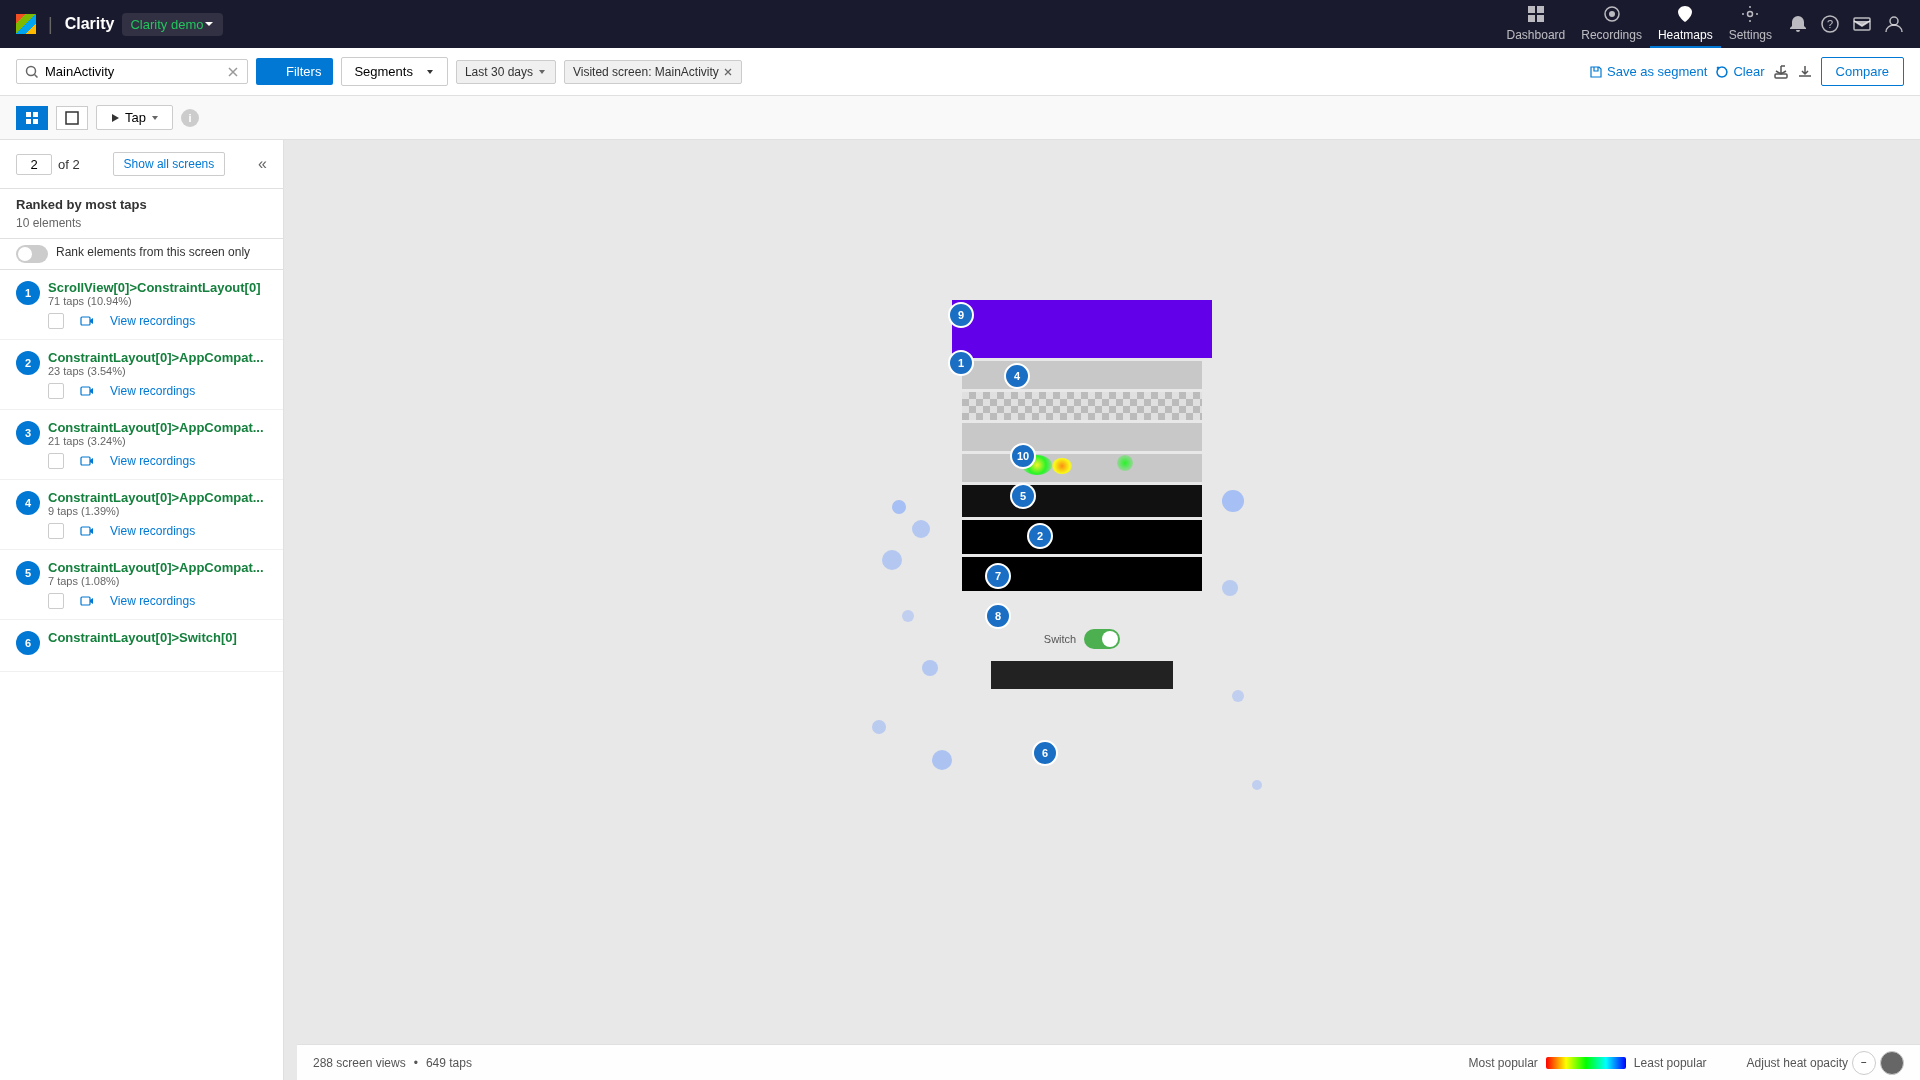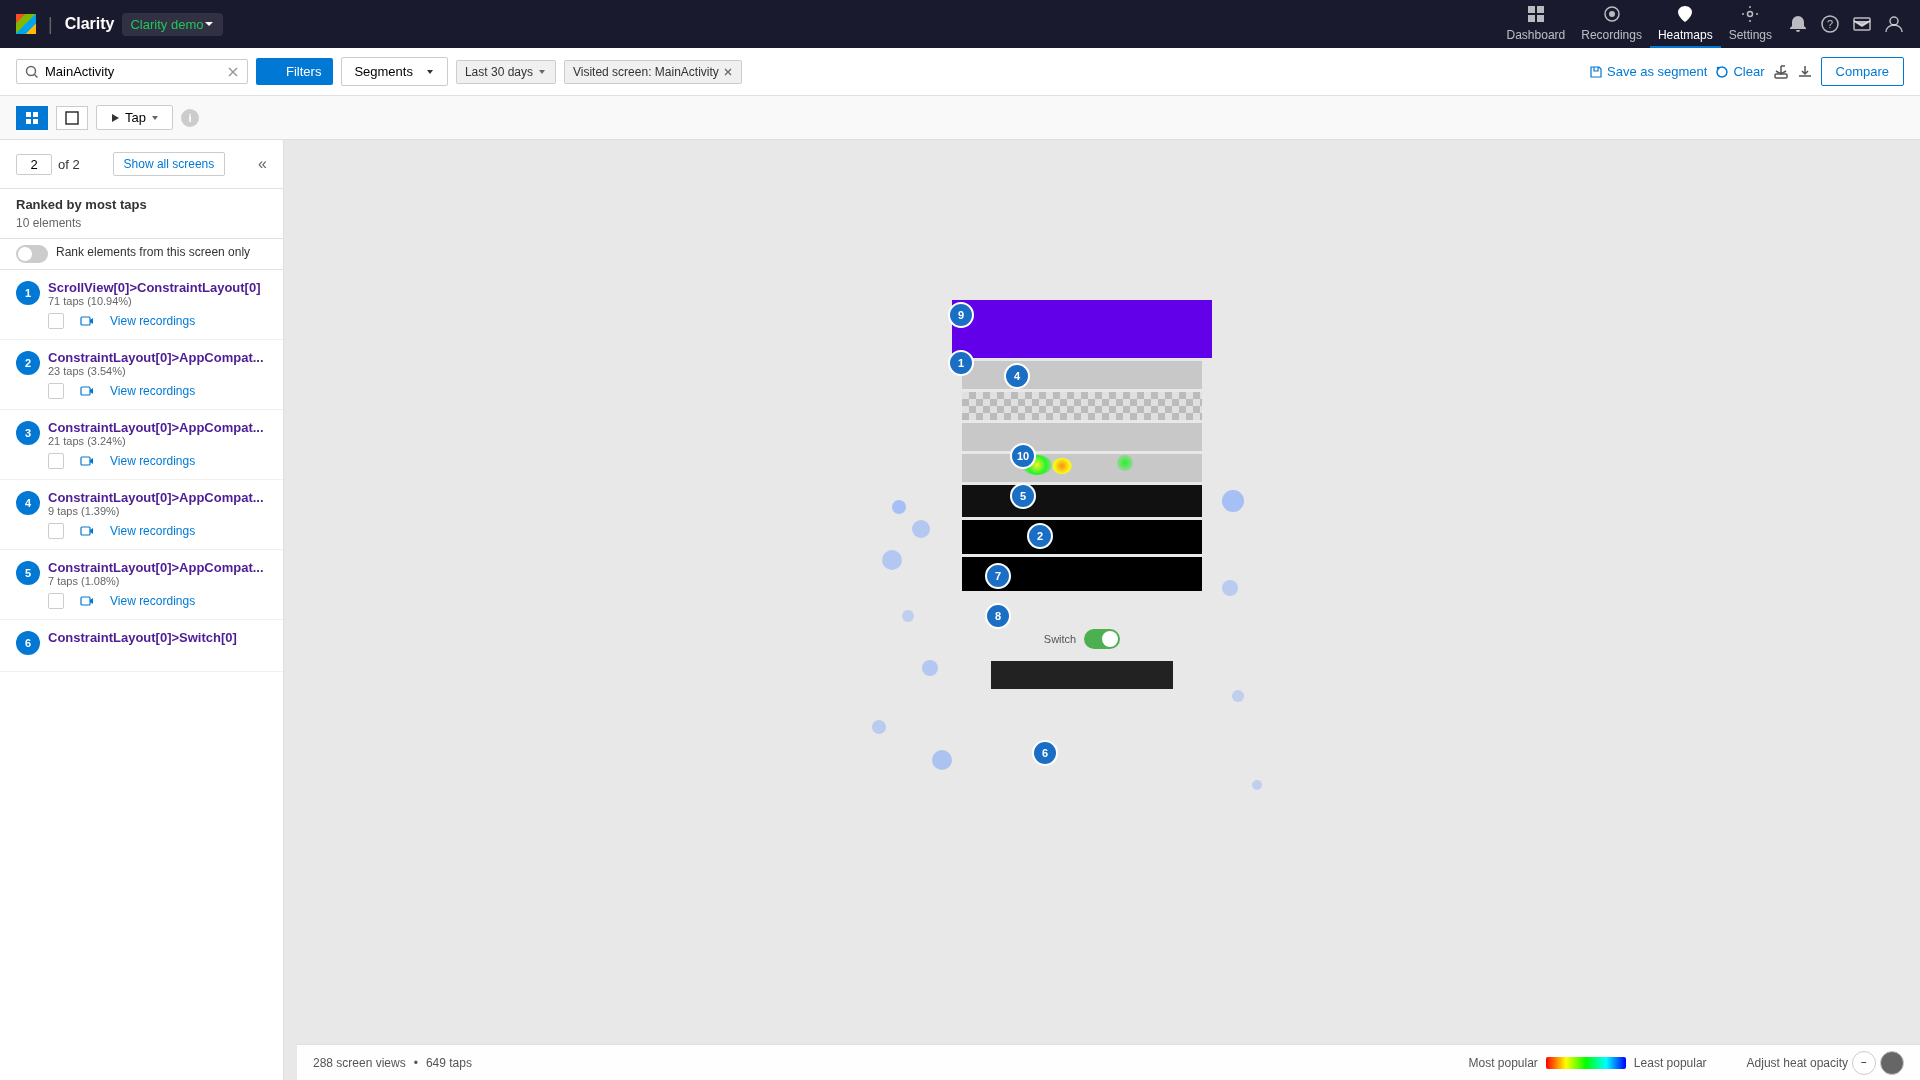--- a/index.html
+++ b/index.html
@@ -181,21 +181,21 @@
       padding: 10px 16px;
       border-bottom: 1px solid #f0f0f0;
       cursor: pointer;
     }
     .element-header { display: flex; align-items: flex-start; gap: 8px; margin-bottom: 6px; }
     .element-num {
       width: 24px; height: 24px; border-radius: 50%; background: #0078d4;
       color: white; display: flex; align-items: center; justify-content: center;
       font-size: 11px; font-weight: bold; flex-shrink: 0; margin-top: 1px;
     }
-    .element-info h5 { font-size: 13px; font-weight: 600; color: #4c1d95; }
+    .element-info h5 { font-size: 13px; font-weight: 600; color: #15803d; }
     .element-info p { font-size: 11px; color: #666; }
     .element-actions { display: flex; align-items: center; gap: 16px; padding-left: 32px; }
     .checkbox-placeholder { width: 16px; height: 16px; border: 1px solid #ccc; border-radius: 2px; }
     .view-rec-btn {
       display: flex; align-items: flex-start; gap: 16px;
       background: none; border: none; color: #0078d4; font-size: 12px; cursor: pointer;
     }
 
     
     .heatmap-area {

